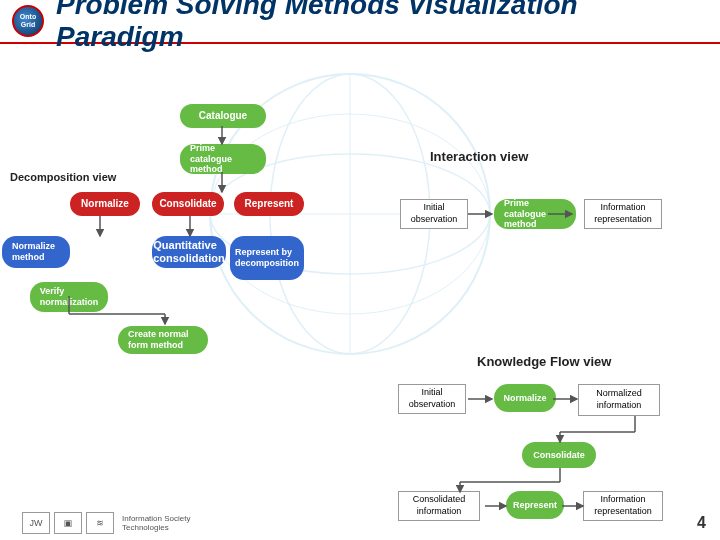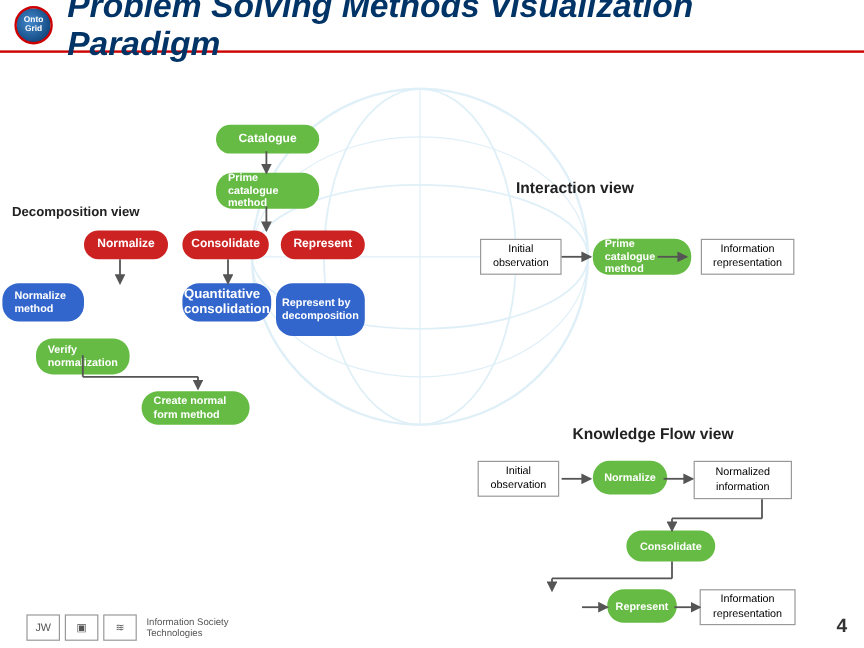--- a/index.html
+++ b/index.html
@@ -266,20 +266,22 @@
   <div class="box-outline" style="left:398px; top:340px; width:68px; height:30px; font-size:9px;">Initial
 observation</div>
 
   <div class="pill pill-green" style="left:494px; top:340px; width:62px; height:28px; font-size:9px;">Normalize</div>
 
   <div class="box-outline" style="left:578px; top:340px; width:82px; height:32px; font-size:9px;">Normalized
 information</div>
 
   <div class="pill pill-green" style="left:522px; top:398px; width:74px; height:26px; font-size:9px;">Consolidate</div>
 
+  <div class="box-outline" style="left:398px; top:447px; width:82px; height:30px; font-size:9px;">Consolidated
+information</div>
 
   <div class="pill pill-green" style="left:506px; top:447px; width:58px; height:28px; font-size:9px;">Represent</div>
 
   <div class="box-outline" style="left:583px; top:447px; width:80px; height:30px; font-size:9px;">Information
 representation</div>
 
   <div class="page-num">4</div>
 
   <div class="footer-logos">
     <div class="footer-logo-box">JW</div>

